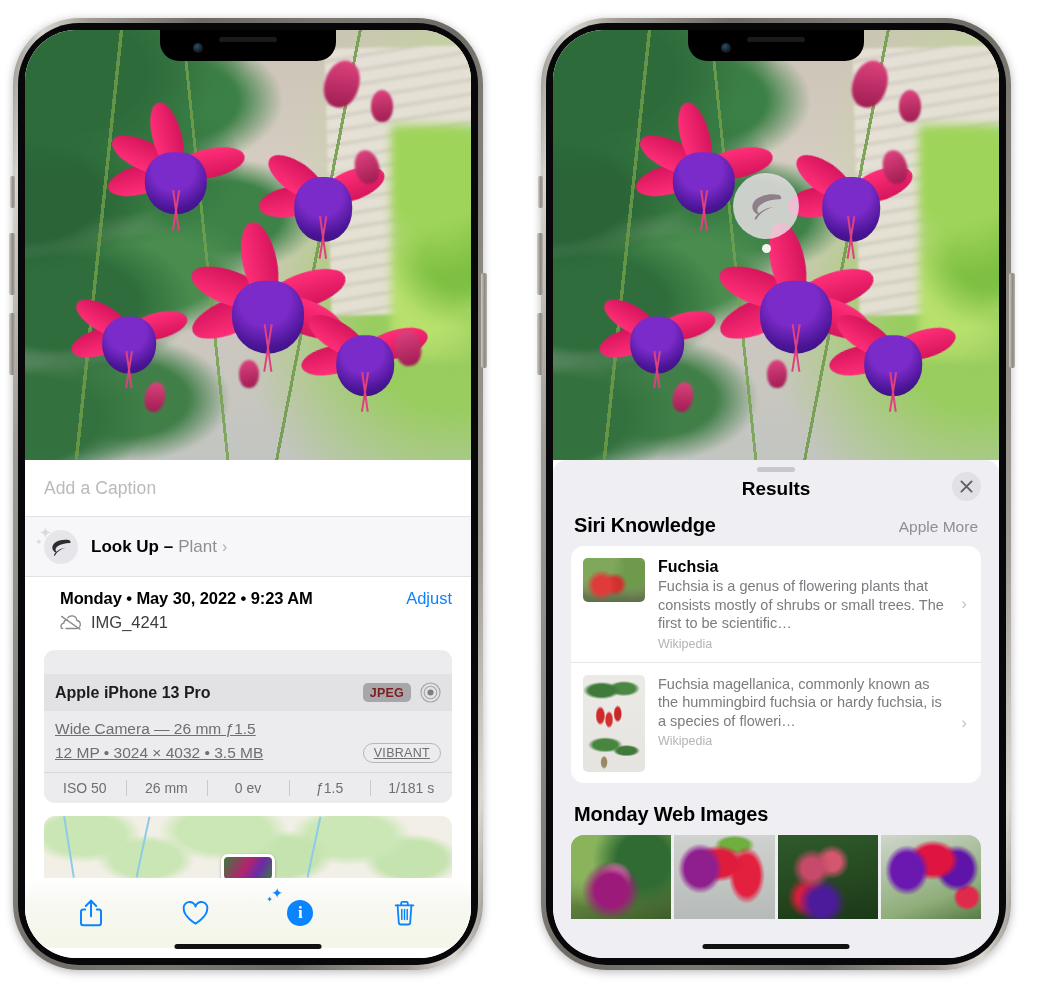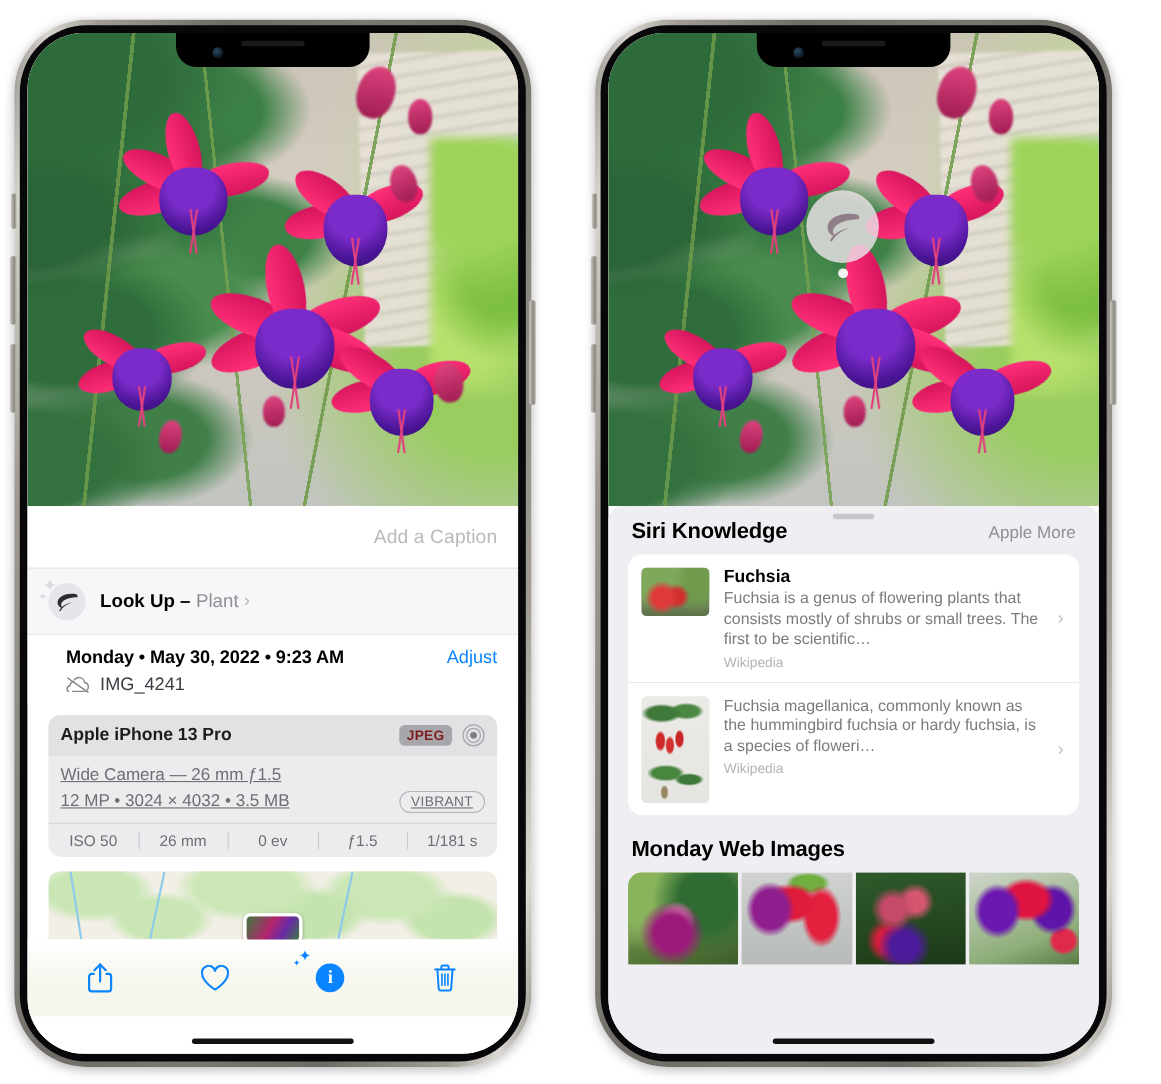--- a/index.html
+++ b/index.html
@@ -131,21 +131,21 @@
   .bud {
     position: absolute; border-radius: 50% 50% 46% 46%;
     background: linear-gradient(170deg,#e0447f,#9d1b51); filter: blur(.8px);
   }
 
   
   .sheet {
     position: absolute; left: 0; right: 0; bottom: 0; background: #ffffff;
     display: flex; flex-direction: column;
   }
-  .caption-row { height: 56px; display: flex; align-items: center; padding: 0 19px; background:#fff;justify-content:flex-end; }
+  .caption-row { height: 56px; display: flex; align-items: center; padding: 0 19px; background:#fff; }
   .caption-placeholder { font-size: 17.5px; color: #b9b9be; letter-spacing: .1px; }
 
   .lookup-row {
     display: flex; align-items: center; gap: 13px;
     padding: 13px 19px 12px 19px; background: #f7f7f9;
     border-top: .5px solid #e3e3e7;
   }
   .leaf-badge { position: relative; width: 34px; height: 34px; flex: none; }
   .leaf-badge .disc {
     position: absolute; inset: 0; border-radius: 50%; background: #e6e6ea;
@@ -165,21 +165,21 @@
   .meta-adjust { font-size: 16.5px; color: #0a84ff; }
   .meta-line2 { display: flex; align-items: center; gap: 9px; margin-top: 5px; }
   .meta-file { font-size: 16.5px; color: #3c3c43; }
 
   .camcard {
     margin: 10px 19px 0 19px; border-radius: 11px; overflow: hidden;
     background: #ececee; font-size: 15.5px; color: #6e6e73;
   }
   .camcard .hdr {
     display: flex; align-items: center; justify-content: space-between;
-    padding: 8px 11px; background: #e2e2e5;
+    padding: 8px 11px; background: #e2e2e5; margin-top: 24px;
   }
   .camcard .hdr .name { font-size: 16px; font-weight: 700; color: #1c1c1e; }
   .hdr-right { display: flex; align-items: center; gap: 9px; }
   .pill-jpeg {
     background: #a6a6ab; color: #7f1d1d; font-size: 12.5px; font-weight: 600;
     padding: 2.5px 7px; border-radius: 5px; letter-spacing: .2px;
   }
   .lens-ico { width: 21px; height: 21px; }
   .camcard .body { padding: 9px 11px 9px 11px; text-decoration: underline; }
   .camcard .body .r1 { margin-bottom: 5px; }
@@ -528,20 +528,28 @@
                     background:rgba(236,226,232,.82);display:flex;align-items:center;justify-content:center;">
           <svg width="32" height="27" viewBox="0 0 20 17">
             <path d="M18.4 1.2C13.6.3 7.2.9 3.6 4.1 1 6.4.6 10 2.9 12.3c.5.5 1.1.9 1.8 1.1-.6.6-1.2 1.4-1.7 2.3-.3.5 0 1 .5 1 .3 0 .5-.1.6-.4 2.2-3.8 6.2-6.5 10.6-7.5-3.5.3-6.8 1.8-9.3 4-1.4-1.4-1-3.6.6-5C9.3 5 14.5 4.1 18.8 4c.6 0 .9-.5.7-1-.1-.9-.5-1.6-1.1-1.8z" fill="#8e7f88"></path>
           </svg>
         </div>
         <div style="position:absolute;left:209px;top:214px;width:9px;height:9px;border-radius:50%;background:rgba(255,255,255,.92);"></div>
       </div>
 
       <div class="results" style="top:430px;">
         <div class="grabber"></div>
+        <div class="res-head">
+          <span class="res-title">Results</span>
+          <span class="close-btn">
+            <svg width="15" height="15" viewBox="0 0 15 15">
+              <path d="M2.4 2.4 12.6 12.6M12.6 2.4 2.4 12.6" stroke="#5d5d63" stroke-width="1.9" stroke-linecap="round"></path>
+            </svg>
+          </span>
+        </div>
 
         <div class="sec-head">
           <span class="sec-title">Siri Knowledge</span>
           <span class="sec-action">Apple More</span>
         </div>
 
         <div class="card">
           <div class="kn-row">
             <span class="kn-thumb">
               <span class="tfill" style="background:

